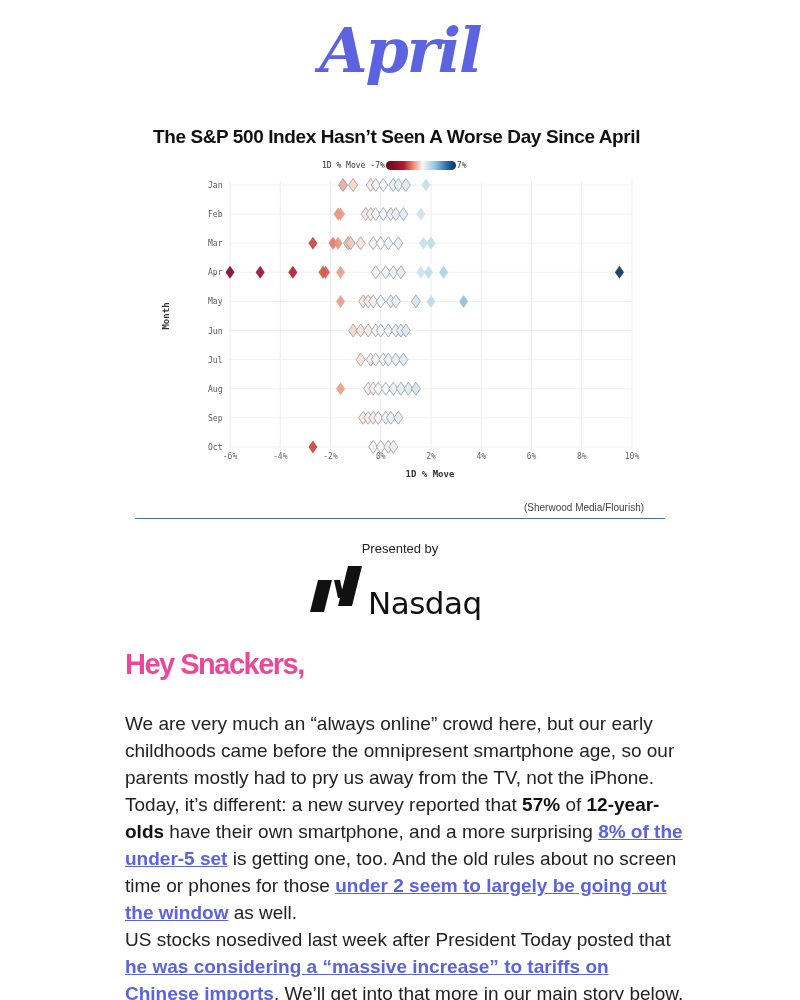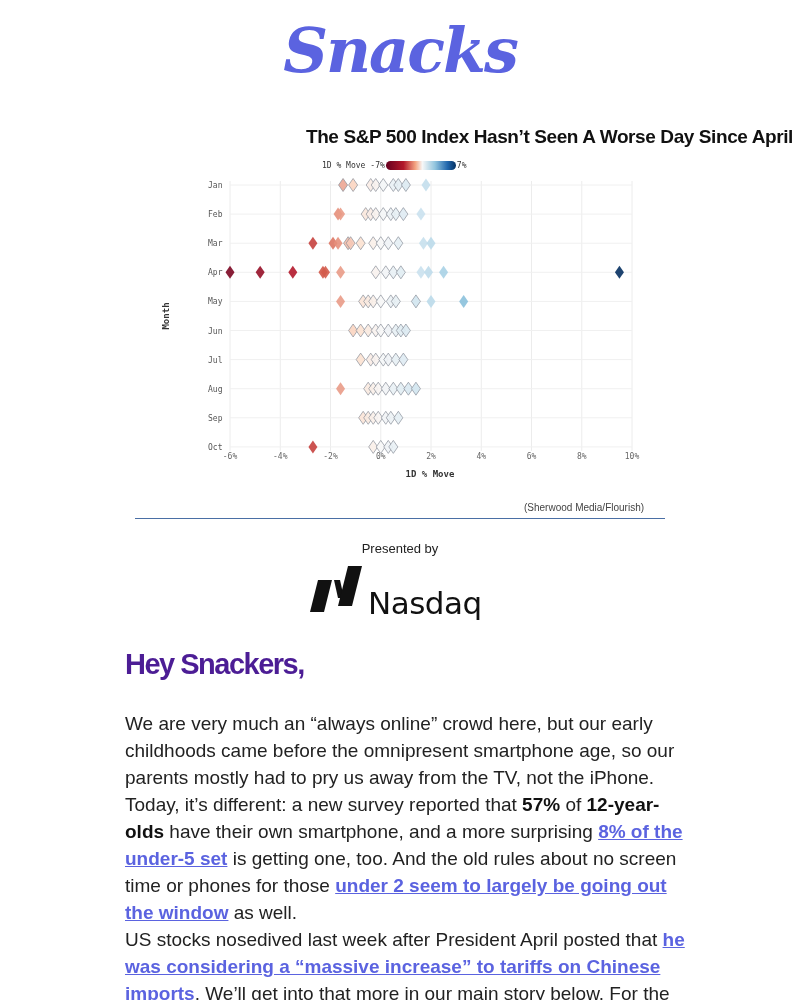--- a/index.html
+++ b/index.html
@@ -1,36 +1,36 @@
 <!DOCTYPE html>
 <html><head>
 <meta charset="utf-8">
 <style>
   html, body { margin:0; padding:0; background:#ffffff; }
   body { width:800px; height:1000px; overflow:hidden; position:relative; font-family:"Liberation Sans", sans-serif; color:#222; }
   .logo { position:absolute; left:0; top:14px; width:800px; text-align:center; }
   .logo span { font-family:"DejaVu Serif", serif; font-style:italic; font-weight:bold; font-size:62px; color:#5b63e0; letter-spacing:-2px; }
-  .chart-title { position:absolute; left:0; top:126px; width:793px; text-align:right; font-family:"Liberation Sans", sans-serif; font-weight:bold; font-size:19px; color:#111; letter-spacing:-0.4px; }
+  .chart-title { position:absolute; left:0; top:126px; width:793px; text-align:center; font-family:"Liberation Sans", sans-serif; font-weight:bold; font-size:19px; color:#111; letter-spacing:-0.4px; }
   .legend { position:absolute; left:322px; top:159px; height:12px; display:flex; align-items:center; font-family:"DejaVu Sans Mono", monospace; font-size:8px; color:#333; }
   .legend .bar { width:70px; height:9px; border-radius:5px; margin:0 1px; background:linear-gradient(to right,#67001f 0%,#b2182b 25%,#f4a582 42%,#f7f7f7 52%,#92c5de 70%,#2166ac 88%,#053061 100%); }
   svg.plot { position:absolute; left:0; top:0; }
   .source { position:absolute; left:524px; top:496px; font-size:10px; color:#444;margin-top:6px; }
   .divider { position:absolute; left:135px; top:518px; width:530px; height:1px; background:#4a6fa5; }
   .presented { position:absolute; left:0; top:541px; width:800px; text-align:center; font-size:13px; color:#222; }
   .sponsor { position:absolute; left:310px; top:566px; height:46px; display:flex; align-items:center; }
   .sponsor .name { font-size:31px; color:#111; margin-left:6px; font-family:"DejaVu Sans", sans-serif; letter-spacing:-0.5px;margin-top:28px; }
-  .greet { position:absolute; left:125px; top:648px; font-size:29px; font-weight:bold; color:#4c1d95; letter-spacing:-1.5px; }
+  .greet { position:absolute; left:125px; top:648px; font-size:29px; font-weight:bold; color:#ec4899; letter-spacing:-1.5px; }
   .para { position:absolute; left:125px; width:560px; font-size:19px; line-height:27px; color:#222; }
   .para b { color:#111; }
   .para a { color:#5b63e0; font-weight:bold; text-decoration:underline; }
 </style>
 </head>
 <body>
 
-<div class="logo"><span>Snacks</span></div>
+<div class="logo"><span>April</span></div>
 
 <div class="chart-title">The S&amp;P 500 Index Hasn’t Seen A Worse Day Since April</div>
 
 <div class="legend">
   <span>1D % Move</span>
   <span style="margin-left:5px">-7%</span>
   <span class="bar"></span>
   <span>7%</span>
 </div>
 
@@ -190,14 +190,14 @@
   <span class="name">Nasdaq</span>
 </div>
 
 <div class="greet">Hey Snackers,</div>
 
 <div class="para" style="top:710px">
   <span>We are very much an “always online” crowd here, but our early childhoods came before the omnipresent smartphone age, so our parents mostly had to pry us away from the TV, not the iPhone. Today, it’s different: a new survey reported that </span><b>57%</b><span> of </span><b>12-year-olds</b><span> have their own smartphone, and a more surprising </span><a href="#">8% of the under-5 set</a><span> is getting one, too. And the old rules about no screen time or phones for those </span><a href="#">under 2 seem to largely be going out the window</a><span> as well.</span>
 </div>
 
 <div class="para" style="top:926px">
-  <span>US stocks nosedived last week after President April posted that </span><a href="#">he was considering a “massive increase” to tariffs on Chinese imports</a><span>. We’ll get into that more in our main story below. For the</span>
+  <span>US stocks nosedived last week after President Today posted that </span><a href="#">he was considering a “massive increase” to tariffs on Chinese imports</a><span>. We’ll get into that more in our main story below. For the</span>
 </div>
 
 </body></html>

